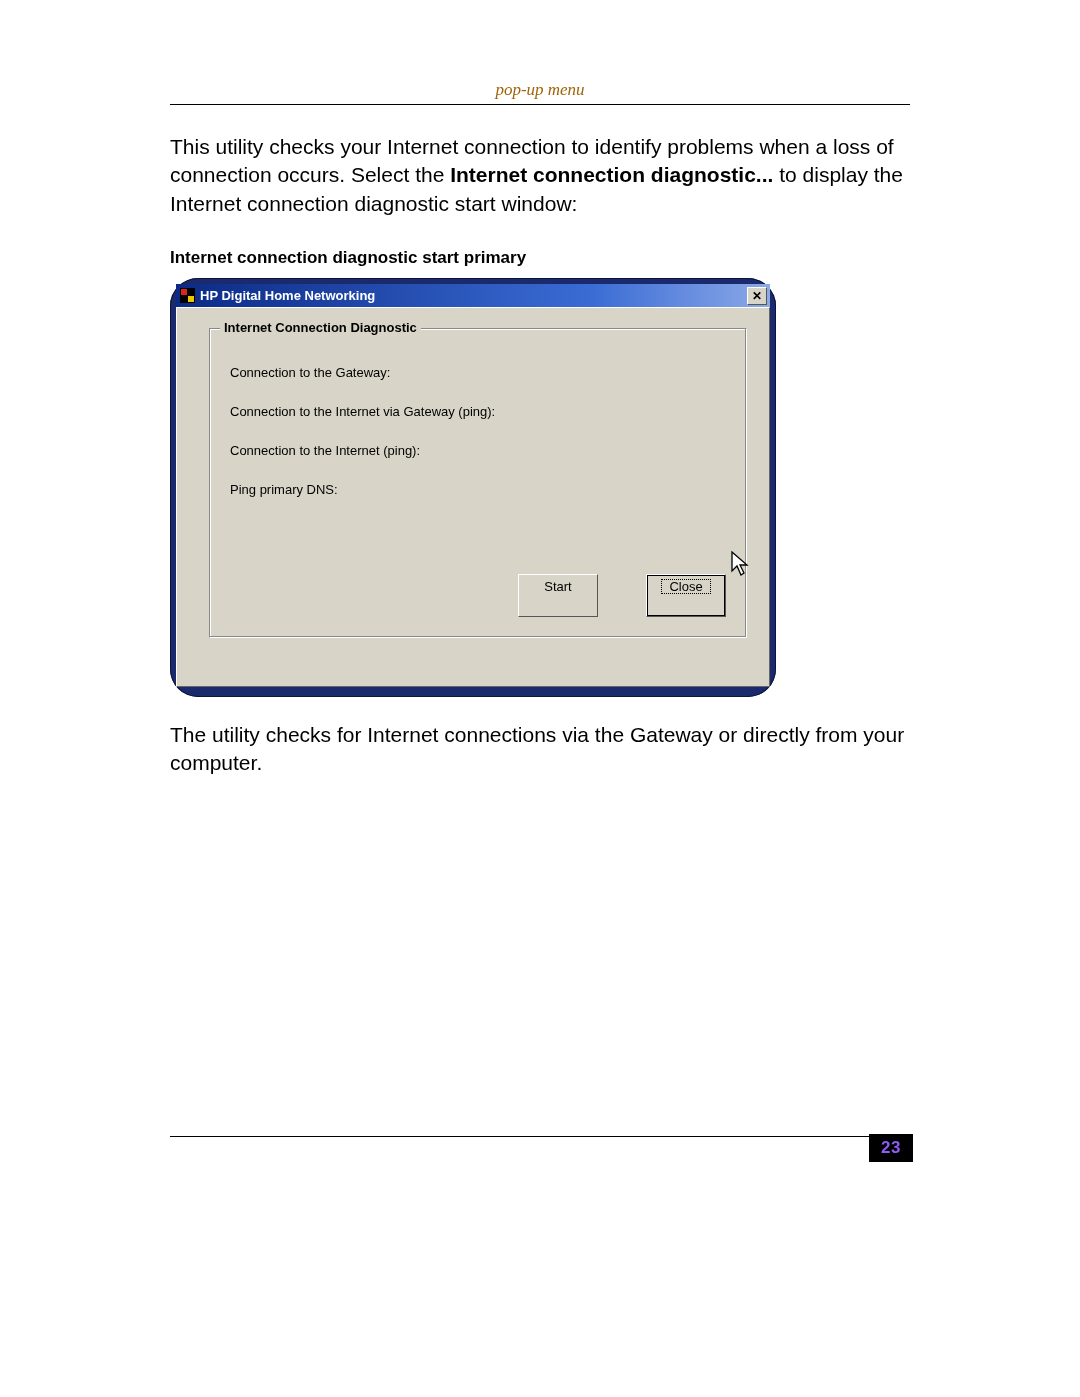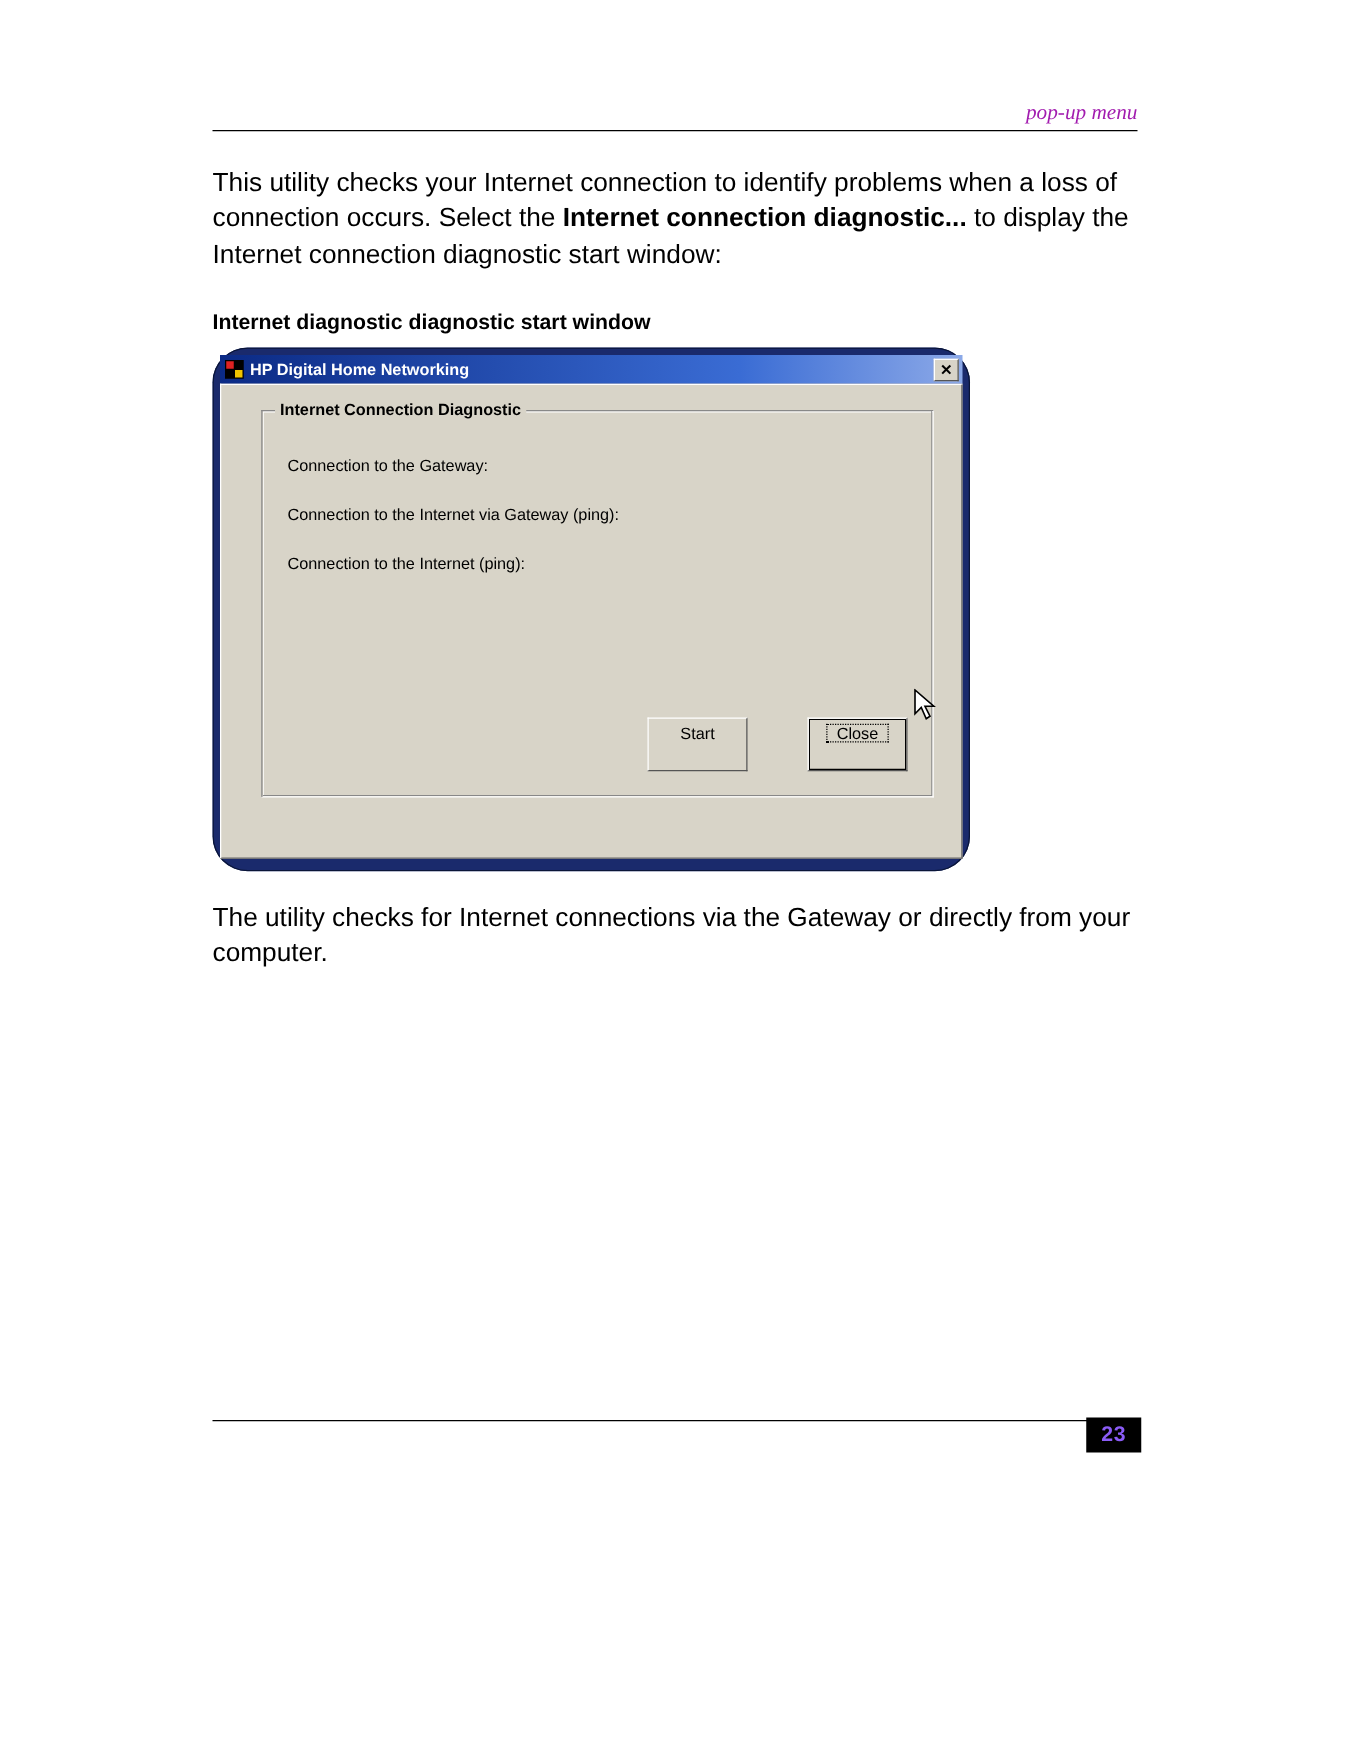--- a/index.html
+++ b/index.html
@@ -11,22 +11,22 @@
     color: #000;
   }
   .page {
     width: 1080px;
     height: 1397px;
     position: relative;
     box-sizing: border-box;
     padding: 80px 170px 0 170px;
   }
   .header-label {
-    text-align: right;
-    color: #a21caf;
+    text-align: center;
+    color: #a16207;
     font-style: italic;
     font-family: Georgia, "Times New Roman", serif;
     font-size: 17px;
     margin-bottom: 4px;
   }
   hr.rule {
     border: none;
     border-top: 1.5px solid #000;
     margin: 0 0 28px 0;
   }
@@ -219,38 +219,39 @@
 
   <div class="header-label">pop-up menu</div>
   <hr class="rule">
 
   <p class="intro">
     <span>This utility checks your Internet connection to identify problems when a loss of connection occurs. Select the </span>
     <b>Internet connection diagnostic...</b>
     <span> to display the Internet connection diagnostic start window:</span>
   </p>
 
-  <div class="caption">Internet diagnostic diagnostic start window</div>
+  <div class="caption">Internet connection diagnostic start primary</div>
 
   <div style="position:relative;">
     <div class="win-outer">
 
       <div class="titlebar">
         <span class="titlebar-icon"></span>
         <span class="titlebar-title">HP Digital Home Networking</span>
         <span class="titlebar-close">✕</span>
       </div>
 
       <div class="client">
         <div class="groupbox">
           <span class="group-legend">Internet Connection Diagnostic</span>
 
           <div class="diag-line">Connection to the  Gateway:</div>
           <div class="diag-line">Connection to the Internet via Gateway (ping):</div>
           <div class="diag-line">Connection to the Internet (ping):</div>
+          <div class="diag-line">Ping primary DNS:</div>
 
           <div class="btnrow">
             <div class="winbtn">Start</div>
             <div class="winbtn default">
               <span class="dotted">Close</span>
             </div>
           </div>
         </div>
       </div>
     </div>

